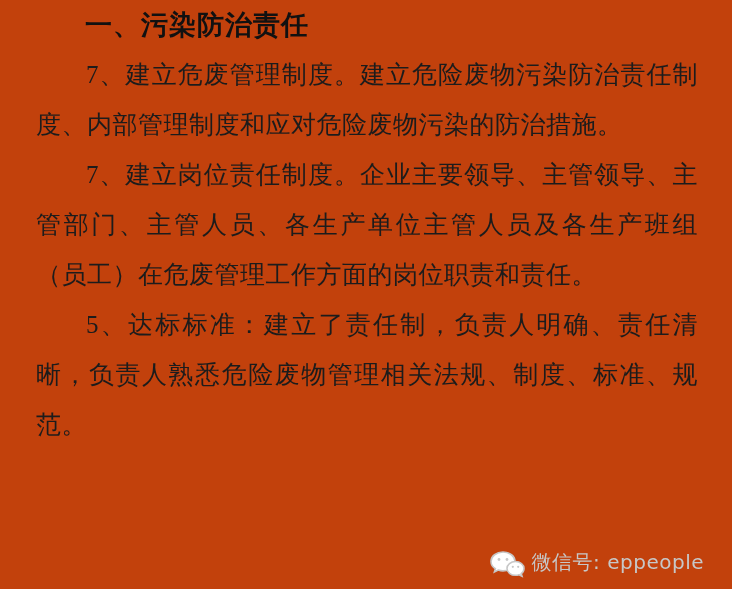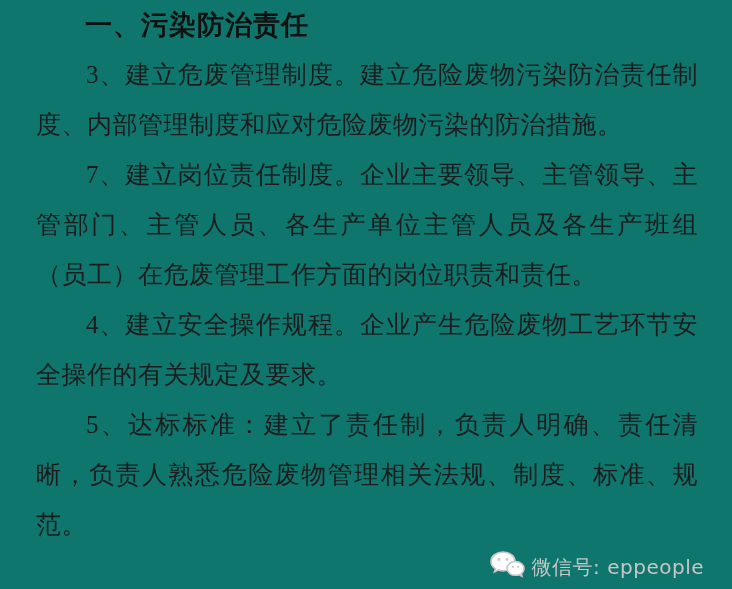--- a/index.html
+++ b/index.html
@@ -4,21 +4,21 @@
 <style>
   html, body {
     margin: 0;
     padding: 0;
     background: #ffffff;
   }
   .page {
     position: relative;
     width: 732px;
     height: 589px;
-    background: #0f766e;
+    background: #c2410c;
     box-sizing: border-box;
     padding: 0 34px 0 36px;
     overflow: hidden;
     color: #1c1c1c;
   }
   .doc-title {
     margin: 0;
     font-family: "Liberation Sans", "DejaVu Sans", sans-serif;
     font-weight: 700;
     font-size: 27px;
@@ -35,47 +35,46 @@
     letter-spacing: 0.5px;
     text-indent: 2em;
     text-align: justify;
     color: #1c1c1c;
   }
   .watermark {
     position: absolute;
     right: 28px;
     bottom: 8px;
     display: flex;
-    align-items: flex-end;
+    align-items: flex-start;
     gap: 7px;
     color: #c7c7c7;
     font-family: "DejaVu Sans", "Liberation Sans", sans-serif;
     font-size: 20px;
     letter-spacing: 0.5px;
     user-select: none;
   }
   .wechat-icon {
     display: inline-flex;
     width: 36px;
     height: 32px;
   }
 </style>
 </head>
 <body>
 
 <div class="page">
 
   <h1 class="doc-title">一、污染防治责任</h1>
 
-  <p class="doc-para">3、建立危废管理制度。建立危险废物污染防治责任制度、内部管理制度和应对危险废物污染的防治措施。</p>
+  <p class="doc-para">7、建立危废管理制度。建立危险废物污染防治责任制度、内部管理制度和应对危险废物污染的防治措施。</p>
 
 
   <p class="doc-para">7、建立岗位责任制度。企业主要领导、主管领导、主管部门、主管人员、各生产单位主管人员及各生产班组（员工）在危废管理工作方面的岗位职责和责任。</p>
 
-  <p class="doc-para">4、建立安全操作规程。企业产生危险废物工艺环节安全操作的有关规定及要求。</p>
 
   <p class="doc-para">5、达标标准：建立了责任制，负责人明确、责任清晰，负责人熟悉危险废物管理相关法规、制度、标准、规范。</p>
 
   <div class="watermark">
     <span class="wechat-icon">
       <svg viewBox="0 0 36 32" width="36" height="32" aria-hidden="true">
         <g fill="#ffffff" stroke="#c7c7c7" stroke-width="1.6">
           <path d="M14 3 C7.4 3 2 7.2 2 12.4 C2 15.4 3.7 18 6.4 19.7 L5.4 23 L9.2 21.1 C10.7 21.6 12.3 21.9 14 21.9 C20.6 21.9 26 17.6 26 12.4 C26 7.2 20.6 3 14 3 Z"></path>
           <path d="M26.5 12.5 C21.8 12.5 18 15.6 18 19.4 C18 23.2 21.8 26.3 26.5 26.3 C27.7 26.3 28.9 26.1 30 25.7 L33 27.2 L32.2 24.6 C34 23.3 35 21.5 35 19.4 C35 15.6 31.2 12.5 26.5 12.5 Z"></path>
         </g>

